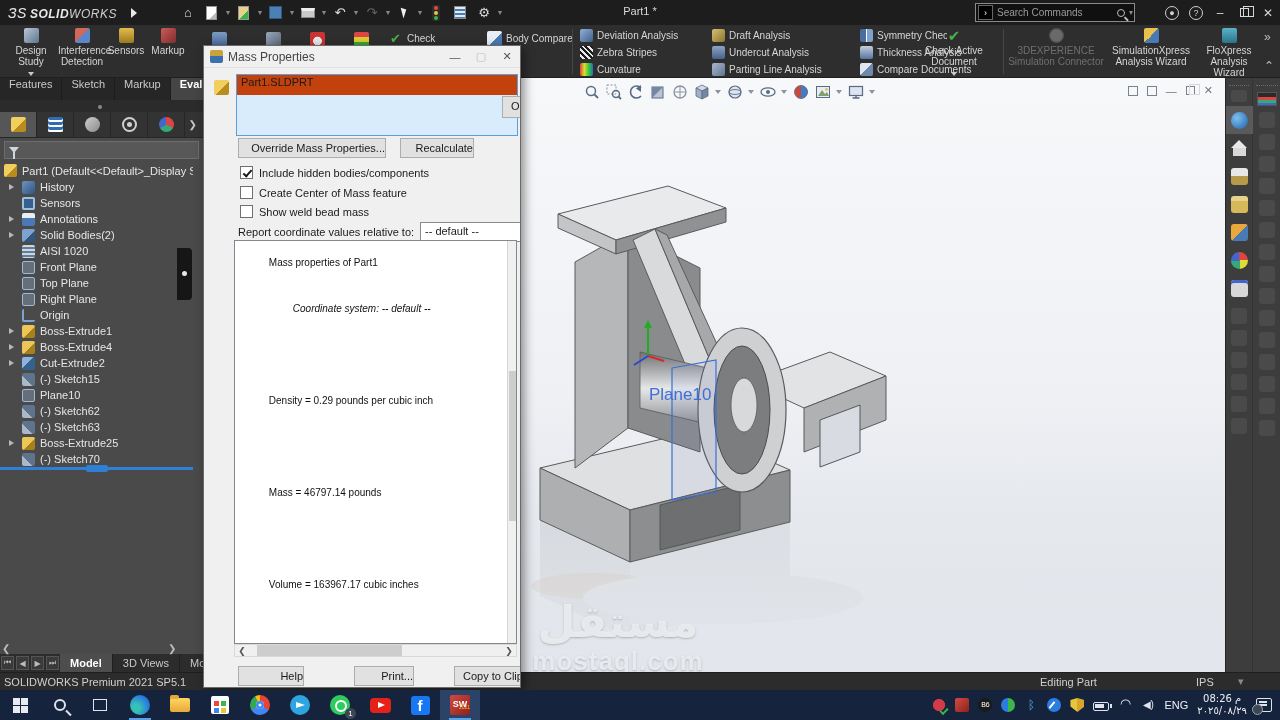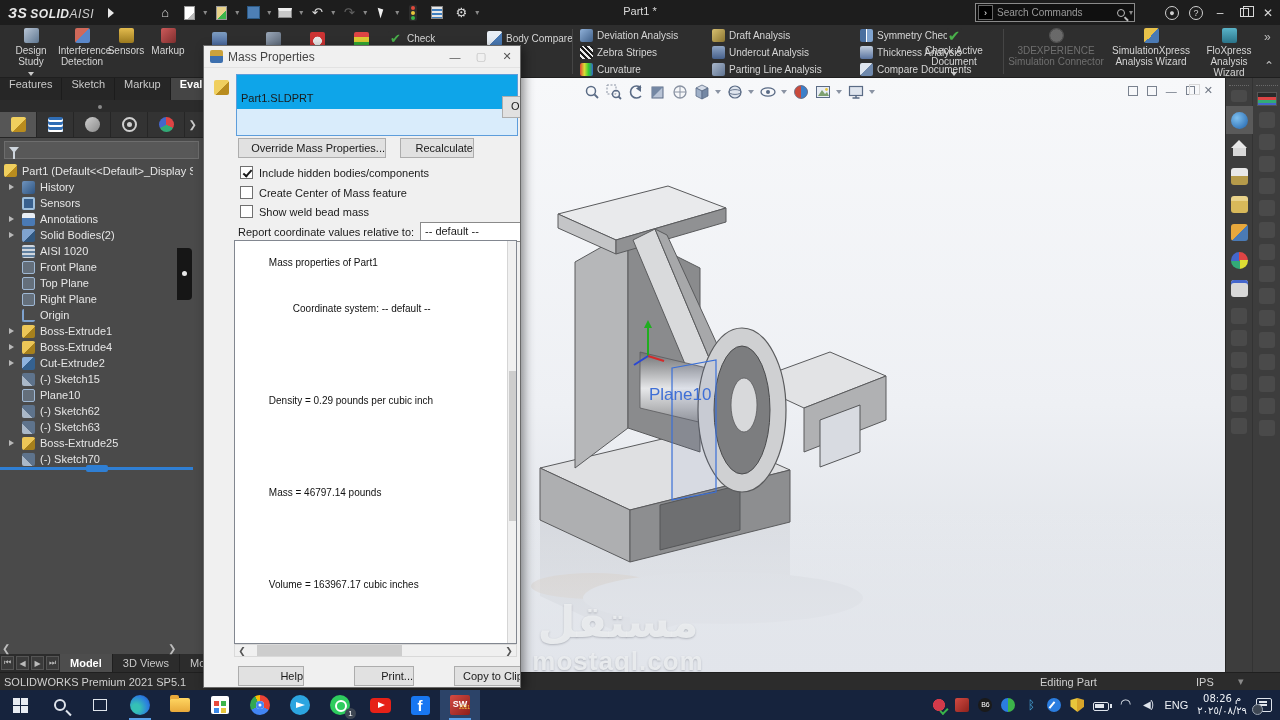--- a/index.html
+++ b/index.html
@@ -4,21 +4,21 @@
 <style>
   *{margin:0;padding:0;box-sizing:border-box}
   html,body{width:1280px;height:720px;overflow:hidden;background:#222;
     font-family:"Liberation Sans","DejaVu Sans",sans-serif;-webkit-font-smoothing:antialiased}
   #app{position:relative;width:1280px;height:720px;overflow:hidden}
 
   
   #titlebar{position:absolute;left:0;top:0;width:1280px;height:25px;background:#1d1d1d;
     display:flex;align-items:center;color:#e8e8e8;font-size:11px;z-index:80}
   .logo{display:flex;align-items:baseline;margin-left:8px;font-style:italic;letter-spacing:.5px}
-  .logo .z{font-weight:bold;font-size:14px;margin-right:3px}
+  .logo .z{font-weight:normal;font-size:14px;margin-right:3px}
   .logo .solid{font-weight:bold;font-size:12px}
   .logo .works{font-weight:300;font-size:12px;color:#cfcfcf}
   .logo-arrow{width:0;height:0;border-left:6px solid #e8e8e8;border-top:5px solid transparent;border-bottom:5px solid transparent;margin-left:14px}
   #menu-icons{display:flex;align-items:center;gap:2px;margin-left:40px}
   .mi{width:22px;height:20px;display:flex;align-items:center;justify-content:center;color:#dcdcdc;font-size:13px}
   .mi.dim{opacity:.35}
   .mi-sep{color:#8a8a8a;font-size:8px;margin:0 1px}
   .mi-doc{width:11px;height:14px;background:linear-gradient(135deg,#fff 70%,#bbb 70%);border:1px solid #999}
   .mi-save{width:13px;height:13px;background:#4d7fb5;border:1px solid #2c5a86}
   .mi-print{width:14px;height:10px;background:#c9c9c9;border:1px solid #888;border-top:3px solid #eee}
@@ -158,21 +158,21 @@
 
   
   #dialog{position:absolute;left:203px;top:45px;width:318px;height:643px;background:#f0f0f0;border:1px solid #6a6a6a;box-shadow:3px 3px 10px rgba(0,0,0,.45);z-index:60;overflow:hidden;font-size:11px;color:#1a1a1a}
   #dlg-title{height:22px;background:#f0f0f0;display:flex;align-items:center;border-bottom:1px solid #e2e2e2}
   .dlg-ico{width:13px;height:13px;margin:0 5px 0 6px;background:linear-gradient(180deg,#caa23c 45%,#3c6fae 45%);border-radius:2px}
   #dlg-title .t{flex:1;color:#444;font-size:12px}
   .dlg-ctrl{width:26px;text-align:center;color:#555;font-size:11px}
   .dlg-ctrl.faint{color:#bbb}
   .gold-part{position:absolute;left:10px;top:34px;width:15px;height:15px;background:linear-gradient(135deg,#f0cf5e 55%,#b98c1e 55%);border-radius:2px}
   #sel-box{position:absolute;left:32px;top:28px;width:282px;height:62px;background:#d9ecfb;border:1px solid #5d9ddb}
-  #sel-box .row{height:28px;background:#0ea5e9;padding:17px 4px}
+  #sel-box .row{height:20px;background:#c2410c;padding:1px 4px}
   #opt-btn{position:absolute;left:298px;top:50px;width:60px;height:22px;background:#e1e1e1;border:1px solid #adadad;padding:3px 0 0 8px}
   .btn{position:absolute;background:#e1e1e1;border:1px solid #adadad;text-align:right;font-size:11px;color:#1a1a1a;line-height:18px}
   .chk-row{position:absolute;left:36px;display:flex;align-items:center;gap:6px}
   .chk{width:13px;height:13px;background:#fff;border:1px solid #707070;position:relative;flex:none}
   .chk-row.checked .chk::after{content:"";position:absolute;left:2px;top:3px;width:7px;height:3px;border-left:2px solid #1a1a1a;border-bottom:2px solid #1a1a1a;transform:rotate(-48deg)}
   #rel-label{position:absolute;left:34px;top:180px}
   #rel-combo{position:absolute;left:216px;top:176px;width:120px;height:20px;background:#fff;border:1px solid #8a8a8a;padding:2px 4px}
   #report{position:absolute;left:30px;top:194px;width:283px;height:404px;background:#fff;border:1px solid #828790;overflow:hidden;padding:4px 0 0 6px;font-size:10px;line-height:11.5px;color:#111}
   .rline{position:relative;min-height:11.5px;white-space:pre}
   .rline .c2{position:absolute;left:115px;top:0}
@@ -245,21 +245,21 @@
 </style>
 </head>
 <body>
 
 <div id="app">
 
   <div id="titlebar">
     <div class="logo">
       <span class="z">ЗS</span>
       <span class="solid">SOLID</span>
-      <span class="works">AISI</span>
+      <span class="works">WORKS</span>
     </div>
     <div class="logo-arrow"></div>
     <div id="menu-icons">
       <span class="mi">⌂</span>
       <span class="mi">
           <span class="mi-doc"></span>
         </span>
         <span class="mi-sep">▾</span>
       <span class="mi">
           <span class="mi-doc" style="background:linear-gradient(135deg,#e8d28a 60%,#3ab54a 60%)"></span>
@@ -818,21 +818,21 @@
     <div id="rel-label">Report coordinate values relative to:</div>
     <div id="rel-combo">-- default --</div>
     <div id="report">
 
         <div class="rline">
           <span class="t">Mass properties of Part1</span>
           <span class="c2"></span>
         </div>
 
 
-        <div class="rline" style="padding-left: 24px;">
+        <div class="rline" style="padding-left: 24px; font-style: italic;">
           <span class="t">Coordinate system: -- default --</span>
           <span class="c2"></span>
         </div>
 
         <div class="rline">
           <span class="t"></span>
           <span class="c2"></span>
         </div>
 
         <div class="rline">

